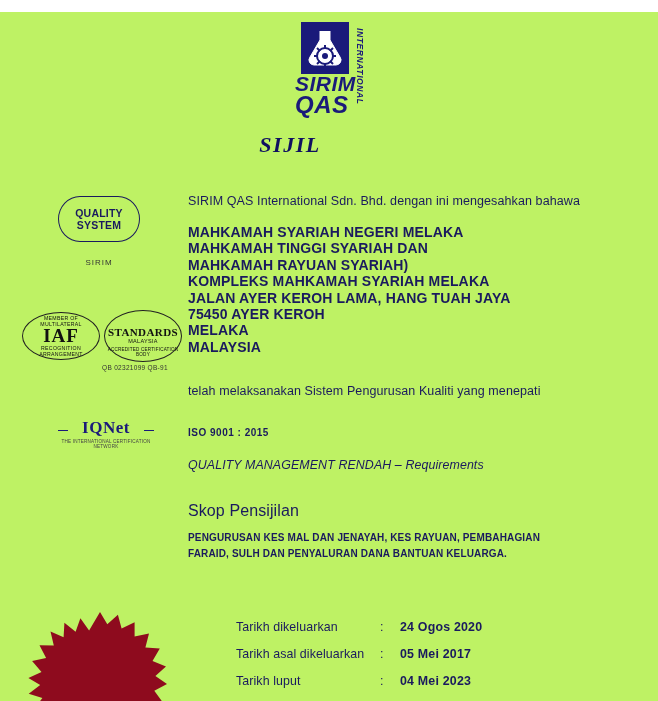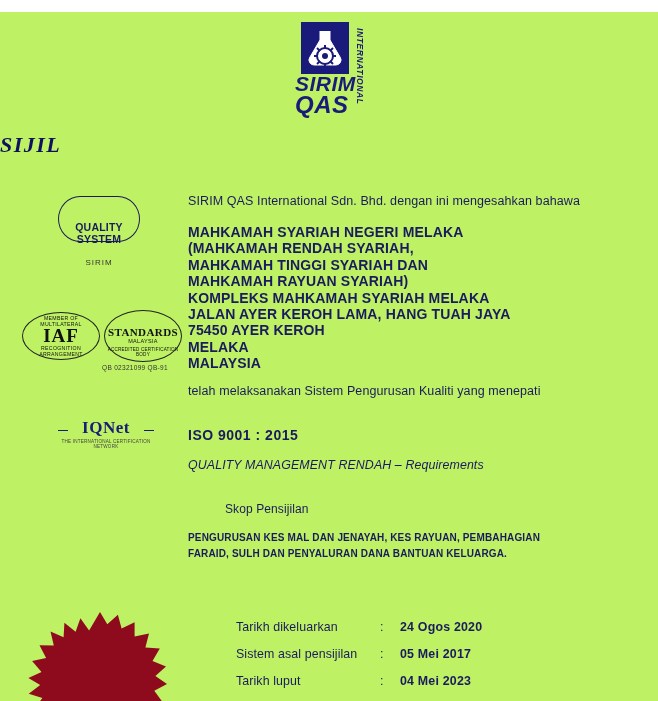--- a/index.html
+++ b/index.html
@@ -69,21 +69,21 @@
     transform-origin: left top;
     white-space: nowrap;
   }
 
   
   .doc-title {
     position: absolute;
     top: 120px;
     left: 0;
     width: 580px;
-    text-align: left;
+    text-align: center;
     font-family: "Liberation Serif", serif;
     font-style: italic;
     font-weight: bold;
     font-size: 22px;
     letter-spacing: 1.5px;
     color: #101060;
   }
 
   
   .mark-quality {
@@ -91,21 +91,21 @@
     left: 58px;
     top: 184px;
     width: 82px;
     height: 46px;
     border: 1.6px solid #1a1a5e;
     border-radius: 22px / 23px;
     text-align: center;
     font-size: 10.5px;
     font-weight: bold;
     line-height: 1.15;
-    padding-top: 24px;
+    padding-top: 10px;
     box-sizing: border-box;
     letter-spacing: 0.2px;
   }
   .mark-quality-sub {
     position: absolute;
     left: 58px;
     top: 246px;
     width: 82px;
     text-align: center;
     font-size: 8px;
@@ -237,35 +237,34 @@
     line-height: 16.4px;
     letter-spacing: 0.15px;
   }
   .line-telah {
     top: 372px;
     font-size: 12.5px;
     letter-spacing: 0.1px;
   }
   .std-name {
     top: 415px;
-    font-size: 14px;
+    font-size: 10px;
     font-weight: bold;
     letter-spacing: 0.5px;
   }
   .std-desc {
     top: 446px;
     font-size: 12.4px;
     font-style: italic;
     letter-spacing: 0.1px;
   }
   .skop-label {
     top: 490px;
-    font-size: 12px;
+    font-size: 16px;
     letter-spacing: 0.1px;
-    margin-left: 37px;
   }
   .skop-text {
     top: 518px;
     width: 420px;
     font-size: 10px;
     font-weight: bold;
     line-height: 16.4px;
     letter-spacing: 0.15px;
   }
 
@@ -367,21 +366,20 @@
     <div class="iqnet-bar" style="left:0;"></div>
     <div class="iqnet-bar" style="right:0;"></div>
     <div class="iq">IQNet</div>
     <div class="iq-sub">THE INTERNATIONAL CERTIFICATION NETWORK</div>
   </div>
 
   <div class="body-col line-intro">SIRIM QAS International Sdn. Bhd. dengan ini mengesahkan bahawa</div>
 
   <div class="body-col addr">
     <div>MAHKAMAH SYARIAH NEGERI MELAKA</div>
-    <div>(MAHKAMAH RENDAH SYARIAH,</div>
     <div>MAHKAMAH TINGGI SYARIAH DAN</div>
     <div>MAHKAMAH RAYUAN SYARIAH)</div>
     <div>KOMPLEKS MAHKAMAH SYARIAH MELAKA</div>
     <div>JALAN AYER KEROH LAMA, HANG TUAH JAYA</div>
     <div>75450 AYER KEROH</div>
     <div>MELAKA</div>
     <div>MALAYSIA</div>
   </div>
 
   <div class="body-col line-telah">telah melaksanakan Sistem Pengurusan  Kualiti yang menepati</div>
@@ -399,21 +397,21 @@
     </svg>
   </div>
 
   <div class="dates">
     <div class="date-row">
       <span class="date-label">Tarikh dikeluarkan</span>
       <span class="date-colon">:</span>
       <span class="date-value">24 Ogos 2020</span>
     </div>
     <div class="date-row">
-      <span class="date-label">Sistem asal pensijilan</span>
+      <span class="date-label">Tarikh asal dikeluarkan</span>
       <span class="date-colon">:</span>
       <span class="date-value">05 Mei 2017</span>
     </div>
     <div class="date-row">
       <span class="date-label">Tarikh luput</span>
       <span class="date-colon">:</span>
       <span class="date-value">04 Mei 2023</span>
     </div>
     <div class="date-row">
       <span class="date-label">No. pensijilan</span>

